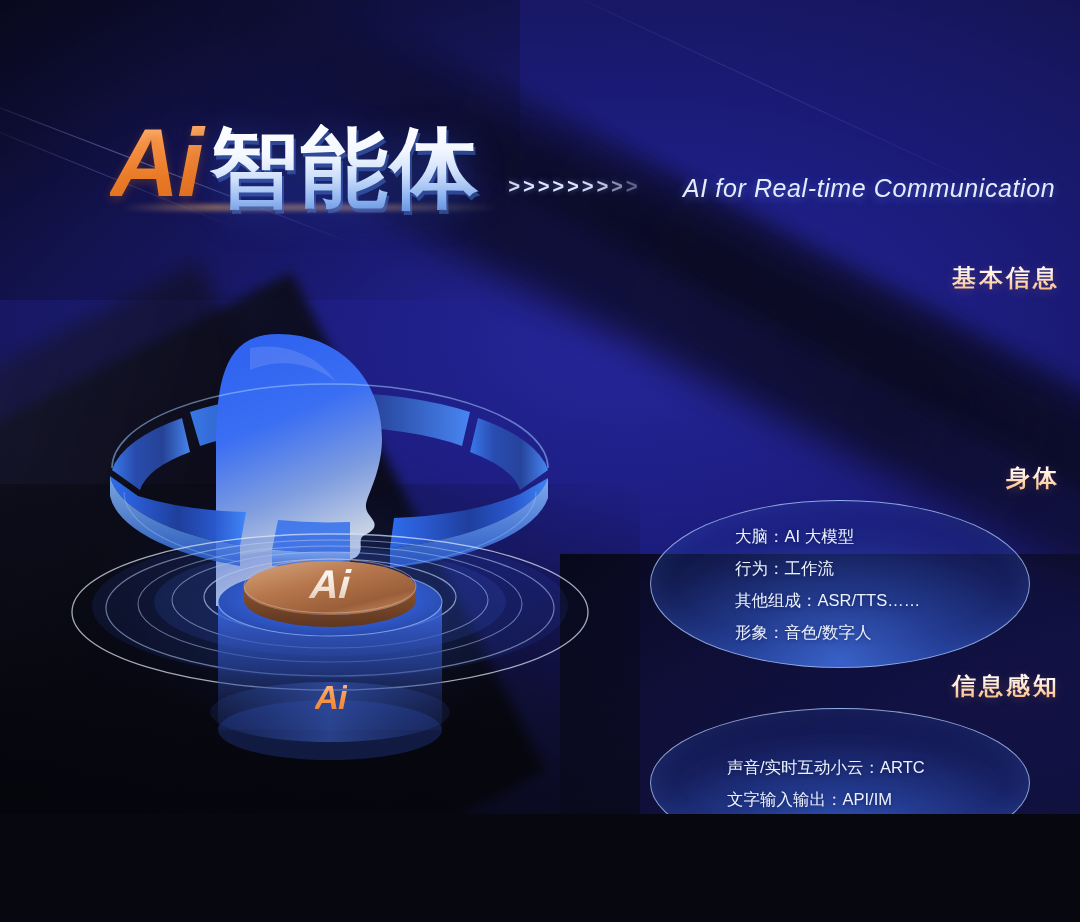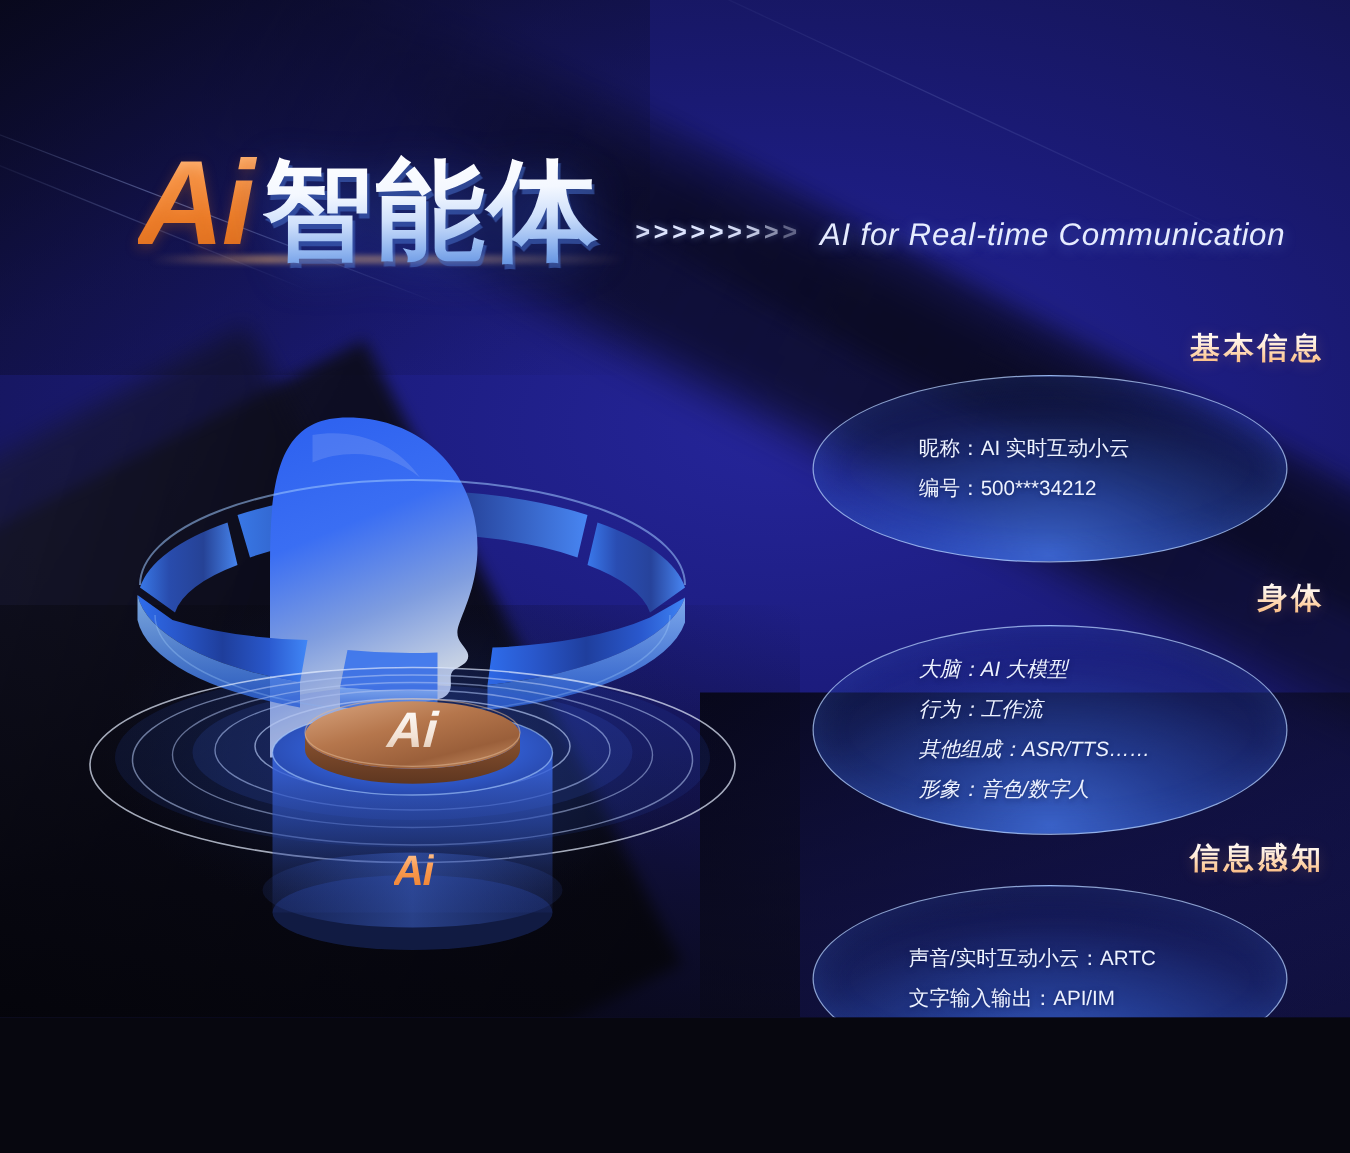--- a/index.html
+++ b/index.html
@@ -130,21 +130,21 @@
   .chev:nth-child(2){opacity:1}
   .chev:nth-child(3){opacity:1}
   .chev:nth-child(4){opacity:1}
   .chev:nth-child(5){opacity:1}
   .chev:nth-child(6){opacity:.95}
   .chev:nth-child(7){opacity:.85}
   .chev:nth-child(8){opacity:.6}
   .chev:nth-child(9){opacity:.4}
 
   .subtitle{
-    position:absolute; left:656px; top:174px;
+    position:absolute; left:683px; top:174px;
     font-size:25px; font-style:italic; font-weight:400;
     letter-spacing:.6px;
     color:#e6ecff;
     text-shadow:0 2px 10px rgba(120,160,255,.45);
     white-space:nowrap;
   }
 
   
   .illus{
     position:absolute; left:50px; top:300px;
@@ -209,21 +209,21 @@
     white-space:nowrap;
     text-shadow:0 1px 4px rgba(10,20,70,.55);
   }
 
   
   .panel.p1{ top:0; }
   .panel.p1 .ellipse{ height:150px; }
   .panel.p1 .rows{ padding-left:84px; }
 
   .panel.p2{ top:200px; }
-  .panel.p2 .ellipse{ height:168px;font-style:italic; }
+  .panel.p2 .ellipse{ height:168px; }
   .panel.p2 .rows{ padding-left:84px; }
 
   .panel.p3{ top:408px; }
   .panel.p3 .ellipse{ height:150px; }
   .panel.p3 .rows{ padding-left:76px; }
 
 </style>
 </head>
 <body>
 
@@ -412,26 +412,20 @@
 
     <div class="pedestal-label" style="left:148px; top:378px; width:265px;">
       <span class="pl-ai">Ai</span>
     </div>
   </div>
 
   <div class="panels">
 
     <section class="panel p1">
       <h2 class="panel-title">基本信息</h2>
-      <div class="ellipse">
-        <div class="rows">
-          <div class="row">昵称：AI 实时互动小云</div>
-          <div class="row">编号：500***34212</div>
-        </div>
-      </div>
     </section>
 
     <section class="panel p2">
       <h2 class="panel-title">身体</h2>
       <div class="ellipse">
         <div class="rows">
           <div class="row">大脑：AI 大模型</div>
           <div class="row">行为：工作流</div>
           <div class="row">其他组成：ASR/TTS……</div>
           <div class="row">形象：音色/数字人</div>

